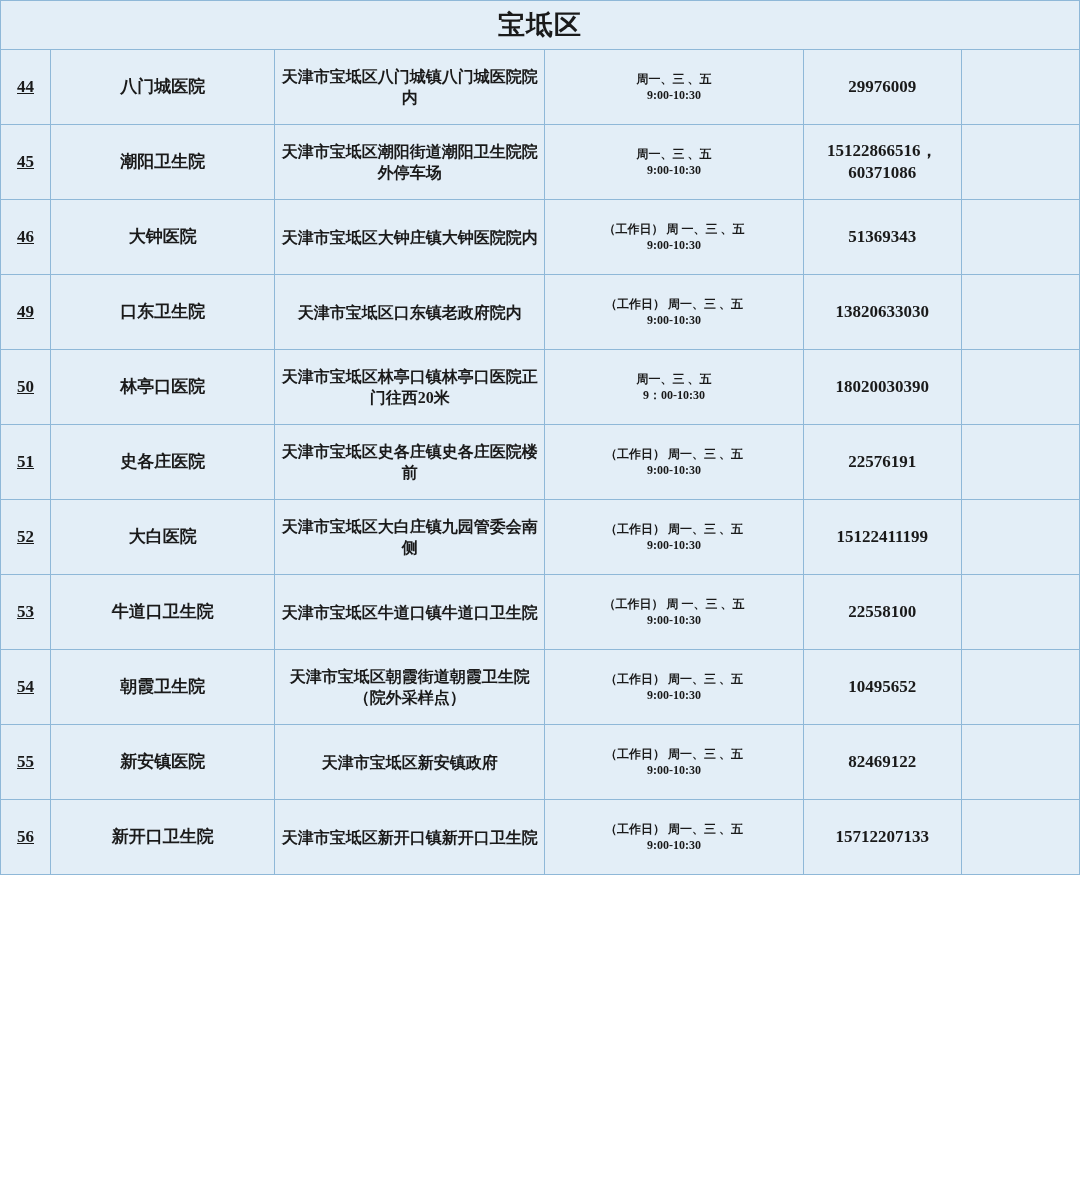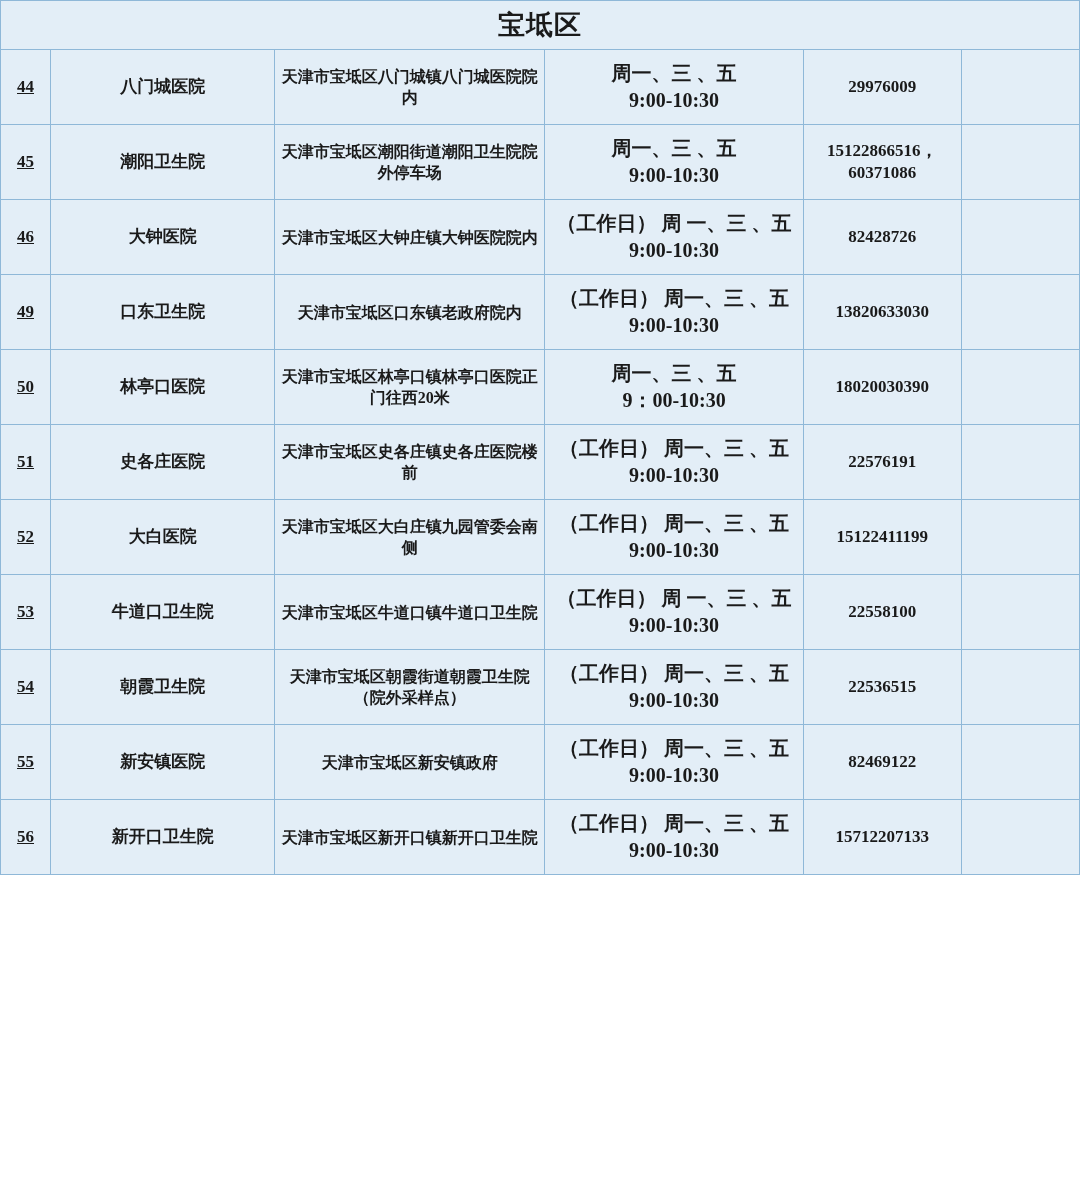--- a/index.html
+++ b/index.html
@@ -39,21 +39,21 @@
   }
   .c-index   { width: 50px;  font-size: 17px; }
   .c-name    { width: 224px; font-size: 17px; }
   .c-address { width: 270px; font-size: 16px; }
   .c-time    { width: 258px; font-size: 16px; }
   .c-phone   { width: 158px; font-size: 17px; }
   .c-note    { width: 118px; font-size: 16px; }
   td.cell-index   { font-size: 17px; text-decoration: underline; }
   td.cell-name    { font-size: 17px; }
   td.cell-address { font-size: 16px; }
-  td.cell-time    { font-size: 20px; }
+  td.cell-time    { font-size: 12px; }
   td.cell-phone   { font-size: 17px; }
   td.cell-note    { font-size: 16px; }
   .two-line { white-space: pre-line; }
   tr.row-tall td { height: 62px; }
 </style>
 </head>
 <body>
 
 <div class="sheet">
   <table class="data-table">
@@ -86,21 +86,21 @@
 9:00-10:30</td>
           <td class="cell-phone two-line">15122866516，60371086</td>
           <td class="cell-note two-line"></td>
         </tr>
         <tr class="row-tall">
           <td class="cell-index two-line">46</td>
           <td class="cell-name two-line">大钟医院</td>
           <td class="cell-address two-line">天津市宝坻区大钟庄镇大钟医院院内</td>
           <td class="cell-time two-line">（工作日） 周 一、三 、五
 9:00-10:30</td>
-          <td class="cell-phone two-line">82428726</td>
+          <td class="cell-phone two-line">51369343</td>
           <td class="cell-note two-line"></td>
         </tr>
         <tr class="row-tall">
           <td class="cell-index two-line">49</td>
           <td class="cell-name two-line">口东卫生院</td>
           <td class="cell-address two-line">天津市宝坻区口东镇老政府院内</td>
           <td class="cell-time two-line">（工作日） 周一、三 、五
 9:00-10:30</td>
           <td class="cell-phone two-line">13820633030</td>
           <td class="cell-note two-line"></td>
@@ -140,21 +140,21 @@
 9:00-10:30</td>
           <td class="cell-phone two-line">22558100</td>
           <td class="cell-note two-line"></td>
         </tr>
         <tr class="row-tall">
           <td class="cell-index two-line">54</td>
           <td class="cell-name two-line">朝霞卫生院</td>
           <td class="cell-address two-line">天津市宝坻区朝霞街道朝霞卫生院（院外采样点）</td>
           <td class="cell-time two-line">（工作日） 周一、三 、五
 9:00-10:30</td>
-          <td class="cell-phone two-line">22536515</td>
+          <td class="cell-phone two-line">10495652</td>
           <td class="cell-note two-line"></td>
         </tr>
         <tr class="row-tall">
           <td class="cell-index two-line">55</td>
           <td class="cell-name two-line">新安镇医院</td>
           <td class="cell-address two-line">天津市宝坻区新安镇政府</td>
           <td class="cell-time two-line">（工作日） 周一、三 、五
 9:00-10:30</td>
           <td class="cell-phone two-line">82469122</td>
           <td class="cell-note two-line"></td>

